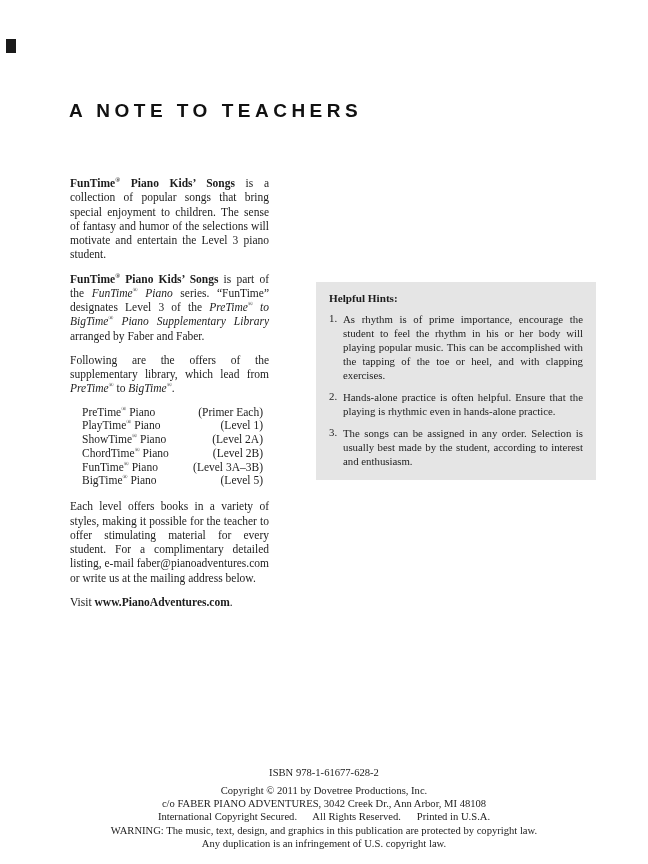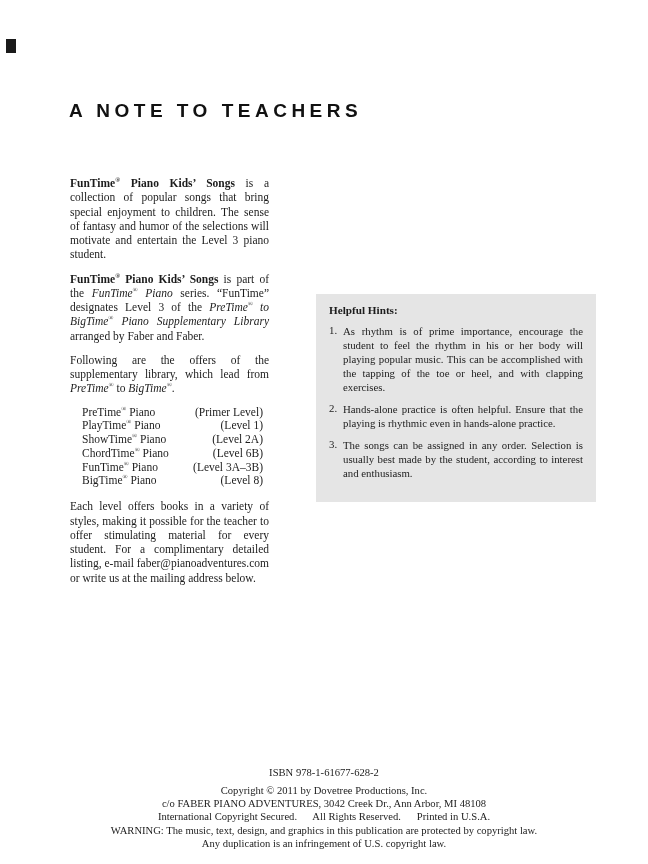--- a/index.html
+++ b/index.html
@@ -17,22 +17,22 @@
     position:absolute;left:70px;top:176px;width:199px;
     font-size:11.5px;line-height:1.24;text-align:justify;
   }
   .para{margin:0 0 10px 0;}
   .b{font-weight:bold;}
   .i{font-style:italic;}
   sup.reg{font-size:58%;vertical-align:super;line-height:0;}
   .levels{margin:1px 6px 11px 12px;}
   .level-row{display:flex;justify-content:space-between;line-height:1.2;}
   .hints{
-    position:absolute;left:316px;top:294px;width:280px;
-    background:#e5e5e5;padding:10px 13px 14px 13px;box-sizing:border-box;
+    position:absolute;left:316px;top:282px;width:280px;
+    background:#e5e5e5;padding:10px 13px 4px 13px;box-sizing:border-box;
     font-size:10.8px;color:#1c1c1c;
   }
   .hints-title{font-weight:bold;font-size:11.2px;margin:0 0 8px 0;}
   .hint-item{display:flex;margin:0 0 8px 0;}
   .hint-num{flex:none;width:14px;}
   .hint-text{flex:1;text-align:justify;line-height:1.3;}
   .footer{
     position:absolute;left:0;top:766px;width:100%;
     text-align:center;font-size:10.6px;line-height:1.24;
     white-space:pre-wrap;color:#222;
@@ -48,44 +48,45 @@
 
   <h1 class="title">A NOTE TO TEACHERS</h1>
 
   <div class="left-col">
     <p class="para"><span class="b">FunTime<sup class="reg">®</sup> Piano Kids’ Songs</span><span> is a collection of popular songs that bring special enjoyment to children. The sense of fantasy and humor of the selections will motivate and entertain the Level 3 piano student.</span></p>
     <p class="para"><span class="b">FunTime<sup class="reg">®</sup> Piano Kids’ Songs</span><span> is part of the </span><span class="i">FunTime<sup class="reg">®</sup> Piano</span><span> series. “FunTime” designates Level 3 of the </span><span class="i">PreTime<sup class="reg">®</sup> to BigTime<sup class="reg">®</sup> Piano Supplementary Library</span><span> arranged by Faber and Faber.</span></p>
     <p class="para"><span>Following are the offers of the supplementary library, which lead from </span><span class="i">PreTime<sup class="reg">®</sup></span><span> to </span><span class="i">BigTime<sup class="reg">®</sup></span><span>.</span></p>
     <div class="levels">
         <div class="level-row">
           <span>PreTime<sup class="reg">®</sup> Piano</span>
-          <span>(Primer Level)</span>
+          <span>(Primer Each)</span>
         </div>
         <div class="level-row">
           <span>PlayTime<sup class="reg">®</sup> Piano</span>
           <span>(Level 1)</span>
         </div>
         <div class="level-row">
           <span>ShowTime<sup class="reg">®</sup> Piano</span>
           <span>(Level 2A)</span>
         </div>
         <div class="level-row">
           <span>ChordTime<sup class="reg">®</sup> Piano</span>
-          <span>(Level 6B)</span>
+          <span>(Level 2B)</span>
         </div>
         <div class="level-row">
           <span>FunTime<sup class="reg">®</sup> Piano</span>
           <span>(Level 3A–3B)</span>
         </div>
         <div class="level-row">
           <span>BigTime<sup class="reg">®</sup> Piano</span>
-          <span>(Level 8)</span>
+          <span>(Level 5)</span>
         </div>
       </div>
     <p class="para"><span>Each level offers books in a variety of styles, making it possible for the teacher to offer stimulating material for every student. For a complimentary detailed listing, e-mail faber@pianoadventures.com or write us at the mailing address below.</span></p>
+    <p class="para"><span>Visit </span><span class="b">www.PianoAdventures.com</span><span>.</span></p>
   </div>
 
   <div class="hints">
     <div class="hints-title">Helpful Hints:</div>
     <div>
         <div class="hint-item">
           <span class="hint-num">1.</span>
           <span class="hint-text">As rhythm is of prime importance, encourage the student to feel the rhythm in his or her body will playing popular music. This can be accomplished with the tapping of the toe or heel, and with clapping exercises.</span>
         </div>
         <div class="hint-item">

